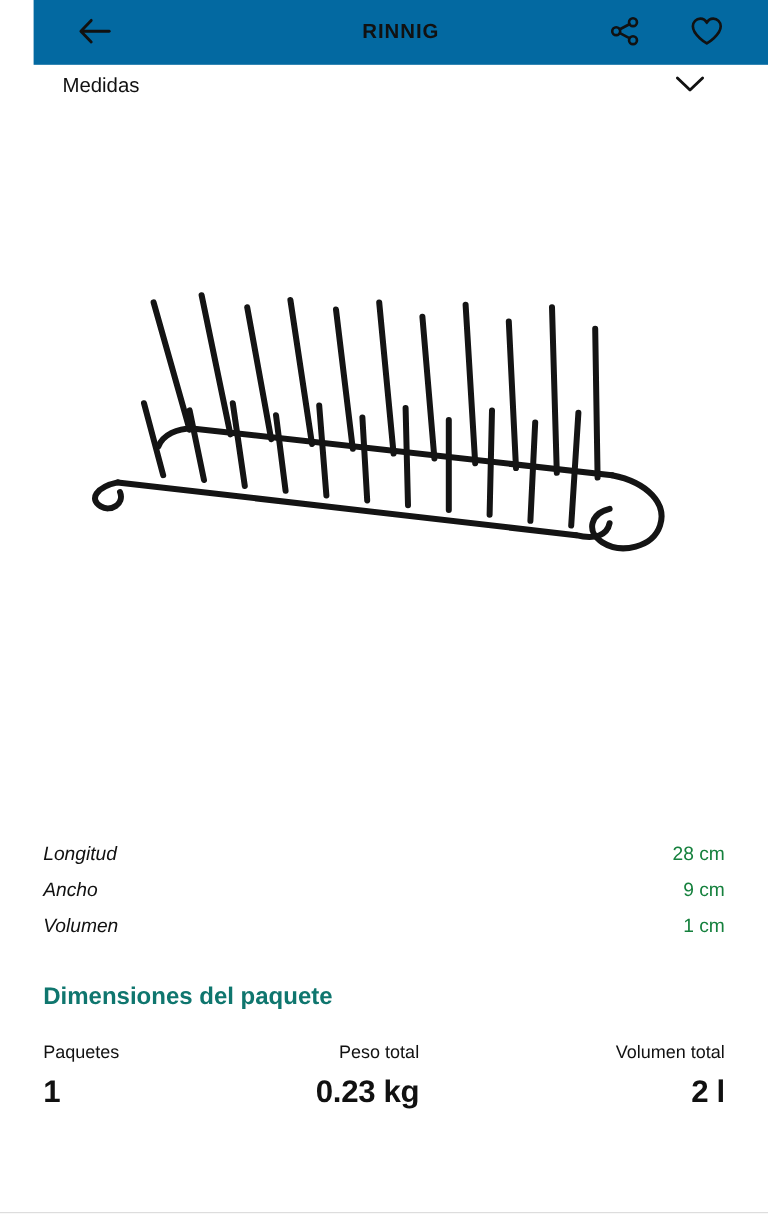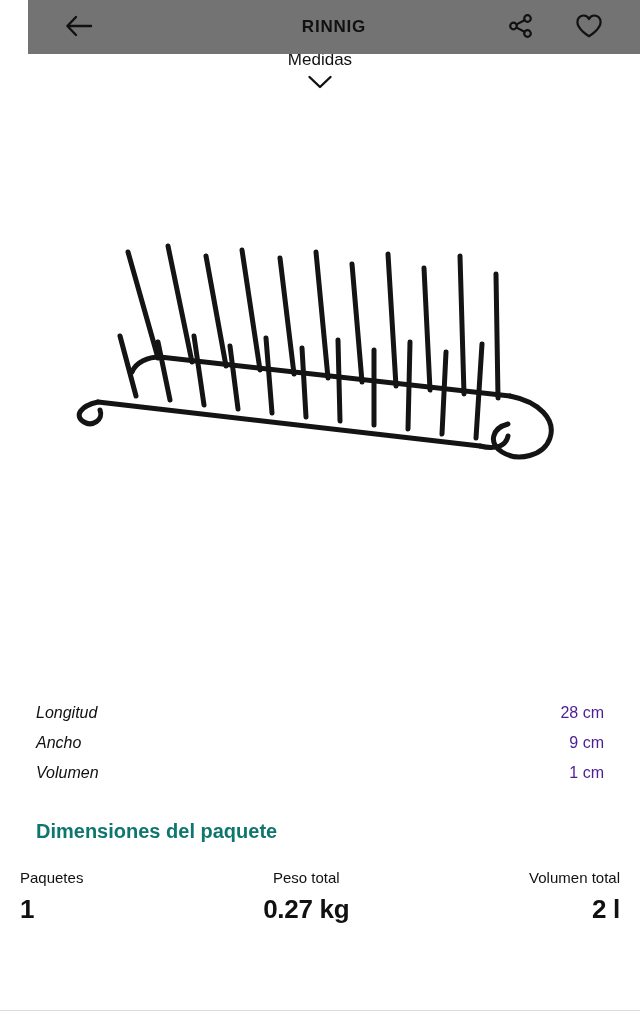--- a/index.html
+++ b/index.html
@@ -18,21 +18,21 @@
 
   
   .topbar {
     position: relative;
     height: 54px;
     display: flex;
     align-items: center;
     justify-content: space-between;
     padding: 0 34px 0 34px;
     box-sizing: border-box;
-    background: #737373;
+    background: #0369a1;
     margin-left: 28px;
   }
   .topbar-title {
     position: absolute;
     left: 0;
     right: 0;
     top: 0;
     height: 54px;
     line-height: 54px;
     text-align: center;
@@ -62,24 +62,23 @@
     position: relative;
     z-index: 2;
   }
 
   
   .section-row {
     height: 44px;
     display: flex;
     align-items: center;
     justify-content: space-between;
-    padding: 0 36px;
+    padding: 0 52px;
     box-sizing: border-box;
     margin-top: -4px;
-    flex-direction: column;
   }
   .section-title {
     font-size: 17px;
     color: #111111;
   }
 
   
   .image-area {
     height: 600px;
     position: relative;
@@ -100,43 +99,43 @@
   }
   .measure-row {
     display: flex;
     justify-content: space-between;
     align-items: baseline;
     font-size: 16px;
     color: #111111;
     padding: 6px 0;
   }
   .measure-label { color: #111111; font-style: italic; }
-  .measure-value { color: #4c1d95; }
+  .measure-value { color: #15803d; }
 
   
   .pkg-heading {
     padding: 0 36px;
     margin-top: 32px;
     font-size: 20px;
     font-weight: bold;
     color: #0f766e;
   }
   .pkg-grid {
     display: flex;
     justify-content: space-between;
-    padding: 0 20px;
+    padding: 0 36px;
     box-sizing: border-box;
     margin-top: 26px;
   }
   .pkg-col {
     display: flex;
     flex-direction: column;
   }
   .pkg-col.left   { align-items: flex-start; text-align: left; }
-  .pkg-col.center { align-items: center; text-align: left; }
+  .pkg-col.center { align-items: flex-end; text-align: left; }
   .pkg-col.right  { align-items: flex-end;  text-align: right; }
   .pkg-label {
     font-size: 15px;
     color: #111111;
     margin-bottom: 8px;
   }
   .pkg-value {
     font-size: 26px;
     font-weight: bold;
     color: #111111;
@@ -264,21 +263,21 @@
 
 <div class="pkg-grid">
 
   <div class="pkg-col left">
     <span class="pkg-label">Paquetes</span>
     <span class="pkg-value">1</span>
   </div>
 
   <div class="pkg-col center">
     <span class="pkg-label">Peso total</span>
-    <span class="pkg-value">0.27 kg</span>
+    <span class="pkg-value">0.23 kg</span>
   </div>
 
   <div class="pkg-col right">
     <span class="pkg-label">Volumen total</span>
     <span class="pkg-value">2 l</span>
   </div>
 
 </div>
 
 <div class="bottom-rule"></div>

